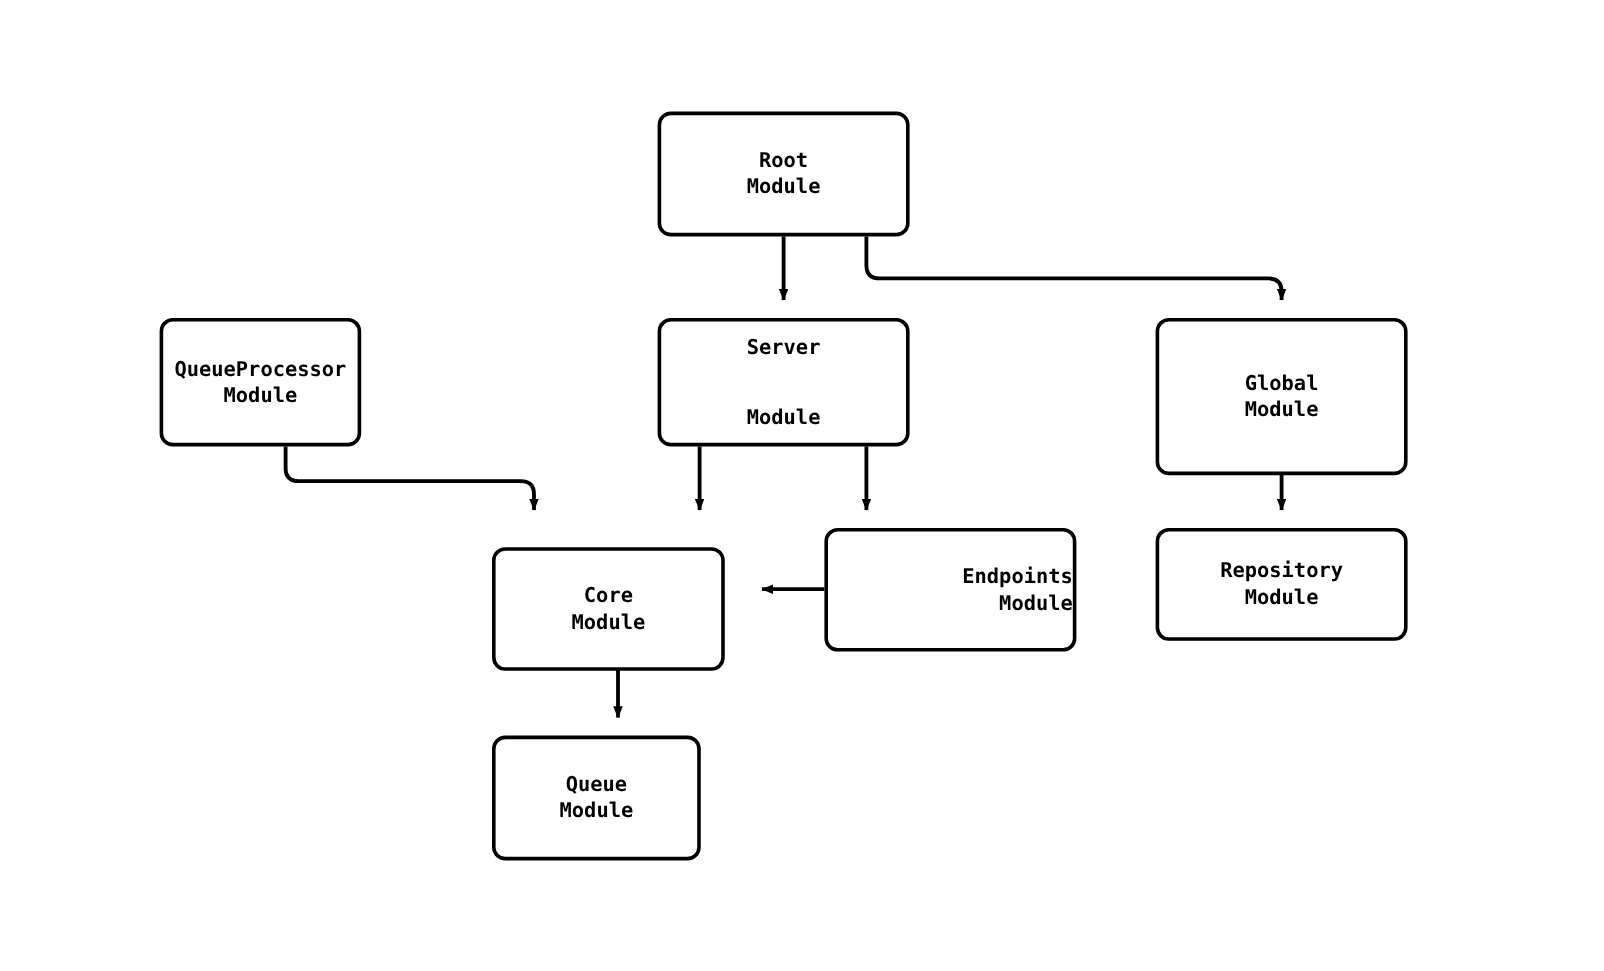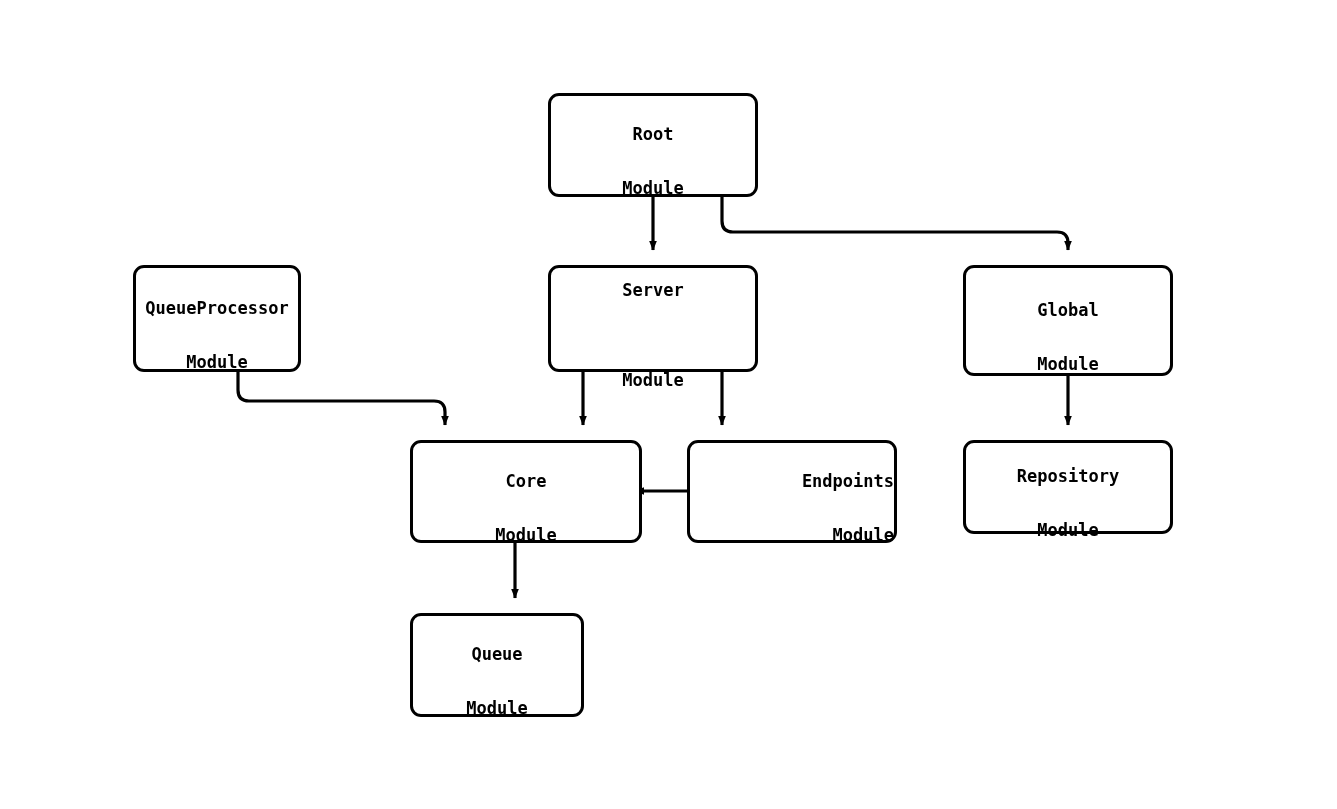--- a/index.html
+++ b/index.html
@@ -37,21 +37,20 @@
     z-index: 2;
   }
   .node-line {
     font-family: "DejaVu Sans Mono", "Liberation Mono", monospace;
     font-size: 17px;
     font-weight: bold;
     line-height: 22px;
     color: #000000;
     white-space: pre;
     letter-spacing: 0px;
-    margin-top: 32px;
   }
 </style>
 </head>
 <body>
 
 <div id="canvas">
 
   <svg id="edge-layer" viewBox="0 0 1337 809" width="1337" height="809" xmlns="http://www.w3.org/2000/svg">
     <defs>
       <marker id="arrowhead" markerWidth="10" markerHeight="8" refX="9.4" refY="4" orient="auto" markerUnits="userSpaceOnUse">
@@ -88,26 +87,26 @@
   <div class="node" style="left:133px; top:265px; width:168px; height:107px;text-align:right;">
     <span class="node-line">QueueProcessor</span>
     <span class="node-line">Module</span>
   </div>
 
   <div class="node" style="left:548px; top:265px; width:210px; height:107px;gap:36px;">
     <span class="node-line">Server</span>
     <span class="node-line">Module</span>
   </div>
 
-  <div class="node" style="left:963px; top:265px; width:210px; height:111px;">
+  <div class="node" style="left:963px; top:265px; width:210px; height:131px;">
     <span class="node-line">Global</span>
     <span class="node-line">Module</span>
   </div>
 
-  <div class="node" style="left:410px; top:440px; width:232px; height:103px;">
+  <div class="node" style="left:410px; top:456px; width:194px; height:103px;">
     <span class="node-line">Core</span>
     <span class="node-line">Module</span>
   </div>
 
   <div class="node" style="left:687px; top:440px; width:210px; height:103px;align-items:flex-end;">
     <span class="node-line">Endpoints</span>
     <span class="node-line">Module</span>
   </div>
 
   <div class="node" style="left:963px; top:440px; width:210px; height:94px;">

